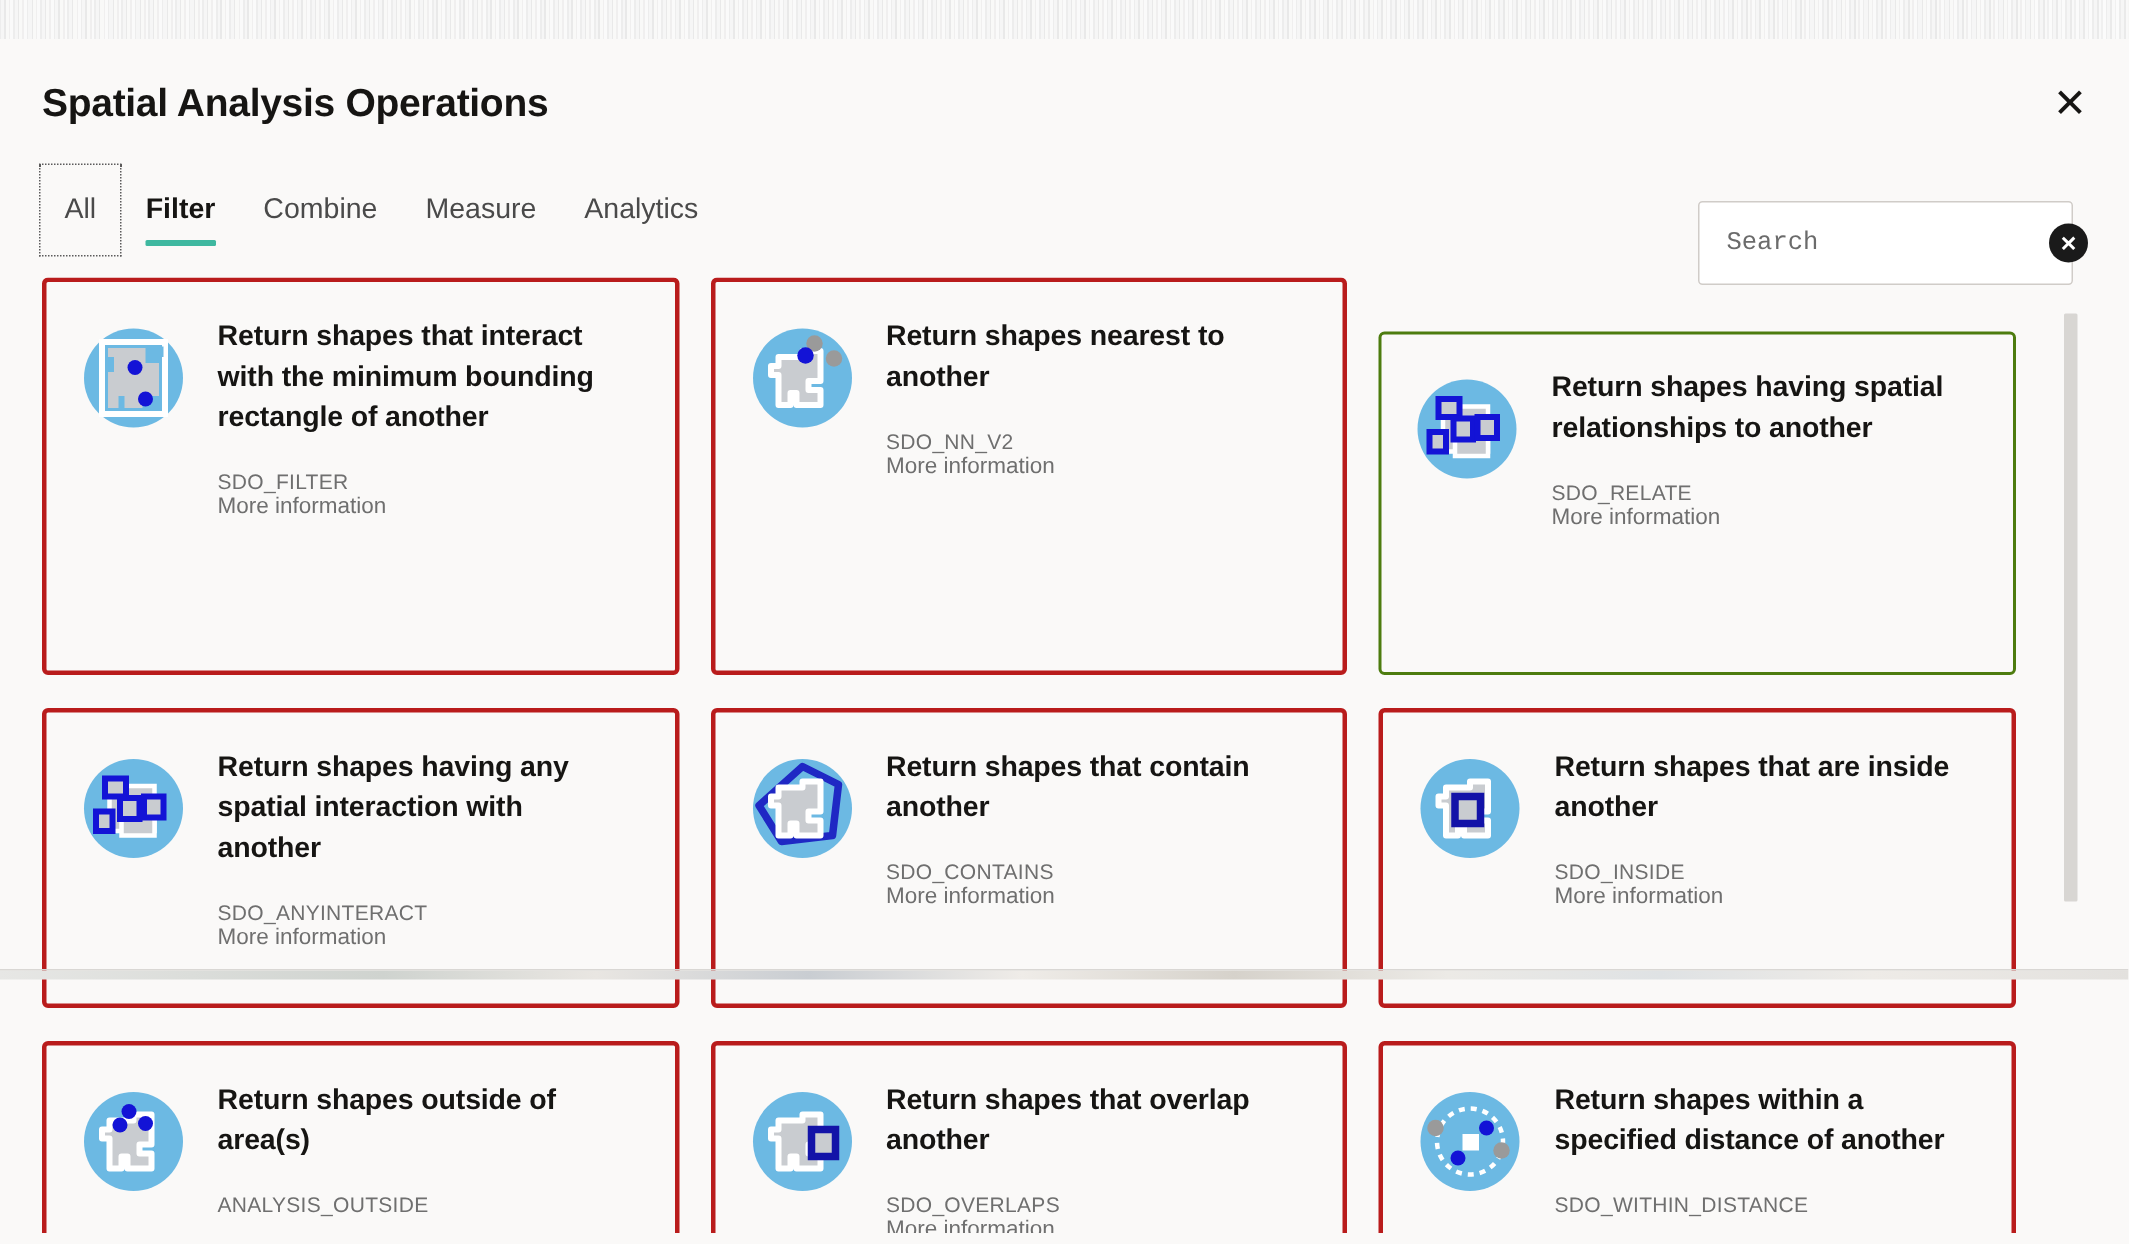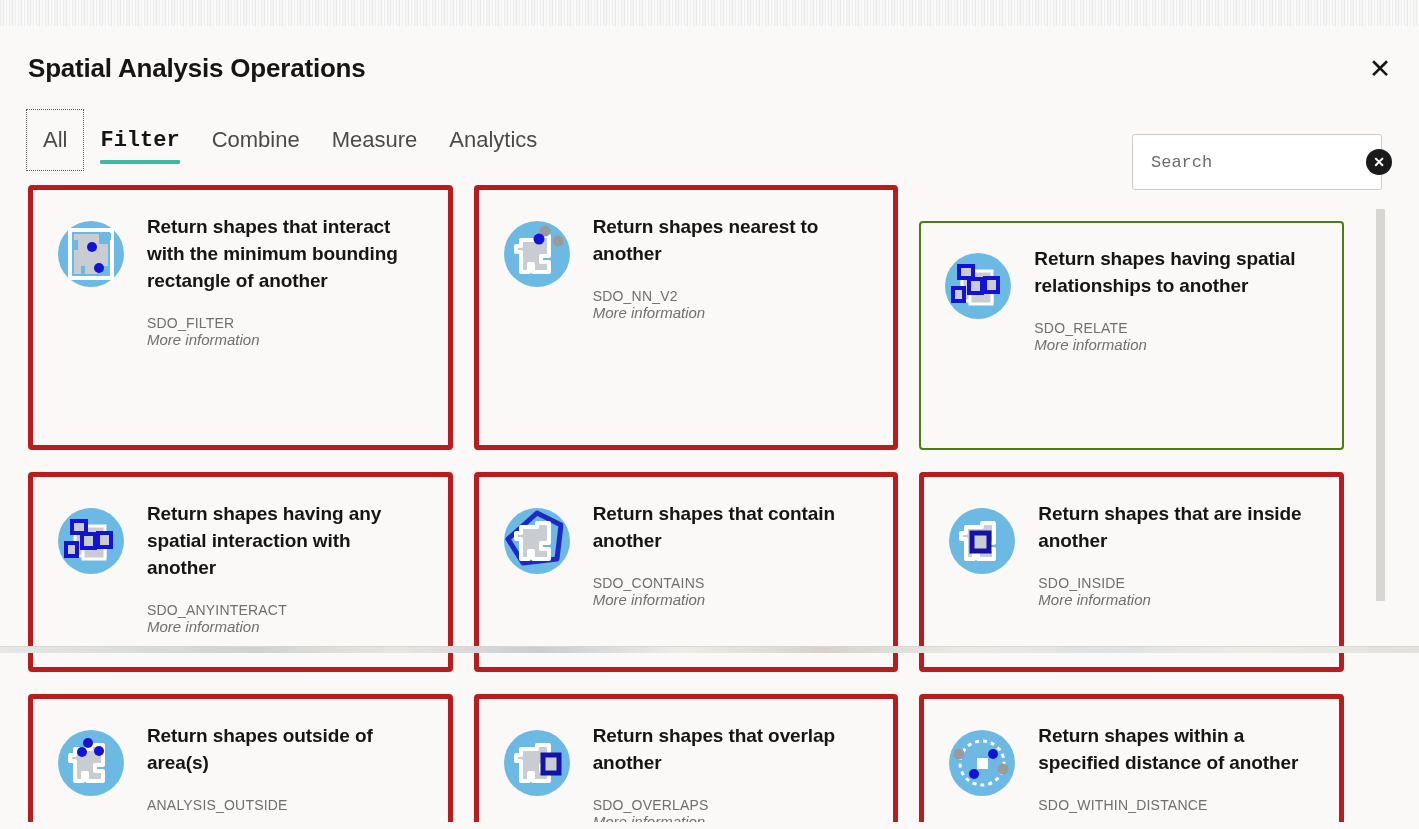--- a/index.html
+++ b/index.html
@@ -49,26 +49,26 @@
     letter-spacing: -0.2px;
   }
 
   
   .tabbar {
     position: absolute; left: 26px; top: 83px; right: 26px; height: 62px;
     display: flex; align-items: flex-start;
   }
   .tab {
     position: relative; height: 62px; display: flex; align-items: center;
-    padding: 0 16px; font-size: 22px; color: #4a4a4a; cursor: pointer;
+    padding: 0 16px; font-size: 19px; color: #4a4a4a; cursor: pointer;
     background: transparent; border: none; font-family: "Liberation Sans", sans-serif;
     white-space: nowrap;
   }
   .tab.focused { border: 1px dotted #5b5b5b; height: 62px; }
-  .tab.active { color: #161513; font-weight: bold; font-family: Liberation Mono, monospace; }
+  .tab.active { color: #161513; font-weight: bold; }
   .tab.active::after {
     content: ""; position: absolute; left: 16px; right: 16px; bottom: 7px;
     height: 4px; background: #3fb8a0; border-radius: 1px;
   }
 
   .search-wrap {
     position: absolute; right: 37px; top: 108px;
     width: 250px; height: 56px;
     border: 1px solid #d0ccc8; border-radius: 3px; background: #ffffff;
     display: flex; align-items: center; padding: 0 12px 0 18px;
@@ -90,39 +90,39 @@
     position: absolute; left: 0; top: 159px; width: 1419px; height: 637px;
     overflow: hidden;
   }
   .grid {
     position: absolute; left: 28px; top: 0; width: 1316px;
     display: grid; grid-template-columns: repeat(3, 1fr);
     column-gap: 21px; row-gap: 22px;
   }
   .card {
     position: relative; background: #faf9f8;
-    border: 5px solid #b91c1c; border-radius: 4px;
+    border: 3px solid #b91c1c; border-radius: 4px;
     padding: 22px 32px 18px 20px;
     display: flex; gap: 18px; cursor: pointer;
     min-height: 200px;
   }
   .card.selected { border: 2px solid #4d7c0f; padding: 21px 19px 17px 19px; margin-top: 36px; }
   .card.row1 { min-height: 229px; }
 
   .card-icon { flex: none; width: 76px; height: 76px; margin-top: 4px; }
   .card-body { flex: 1; min-width: 0; padding-top: 2px; }
   .card-title {
     font-size: 19px; font-weight: bold; color: #161513; line-height: 1.42;
     letter-spacing: -0.1px;
   }
   .card-code {
     margin-top: 20px; font-size: 14px; color: #6f6f6f; letter-spacing: .2px;
   }
   .card-more {
-    margin-top: 20px; font-size: 15px; color: #6f6f6f; cursor: pointer; font-style: italic;
+    margin-top: 20px; font-size: 15px; color: #6f6f6f; cursor: pointer;
   }
 
   
   .scrollbar-track {
     position: absolute; right: 34px; top: 180px; width: 9px; height: 640px;
     background: transparent;
   }
   .scrollbar-thumb {
     position: absolute; left: 0; top: 3px; width: 9px; height: 392px;
     background: #d8d6d3; border-radius: 1px; cursor: pointer;

